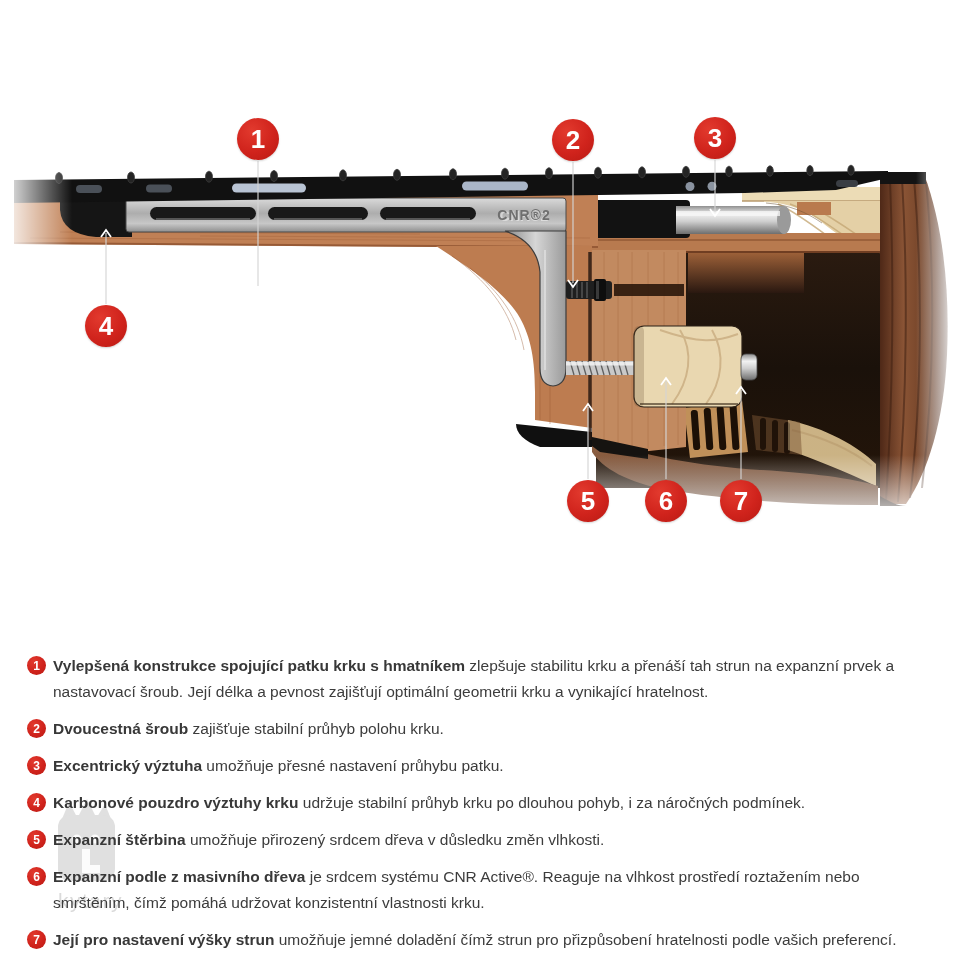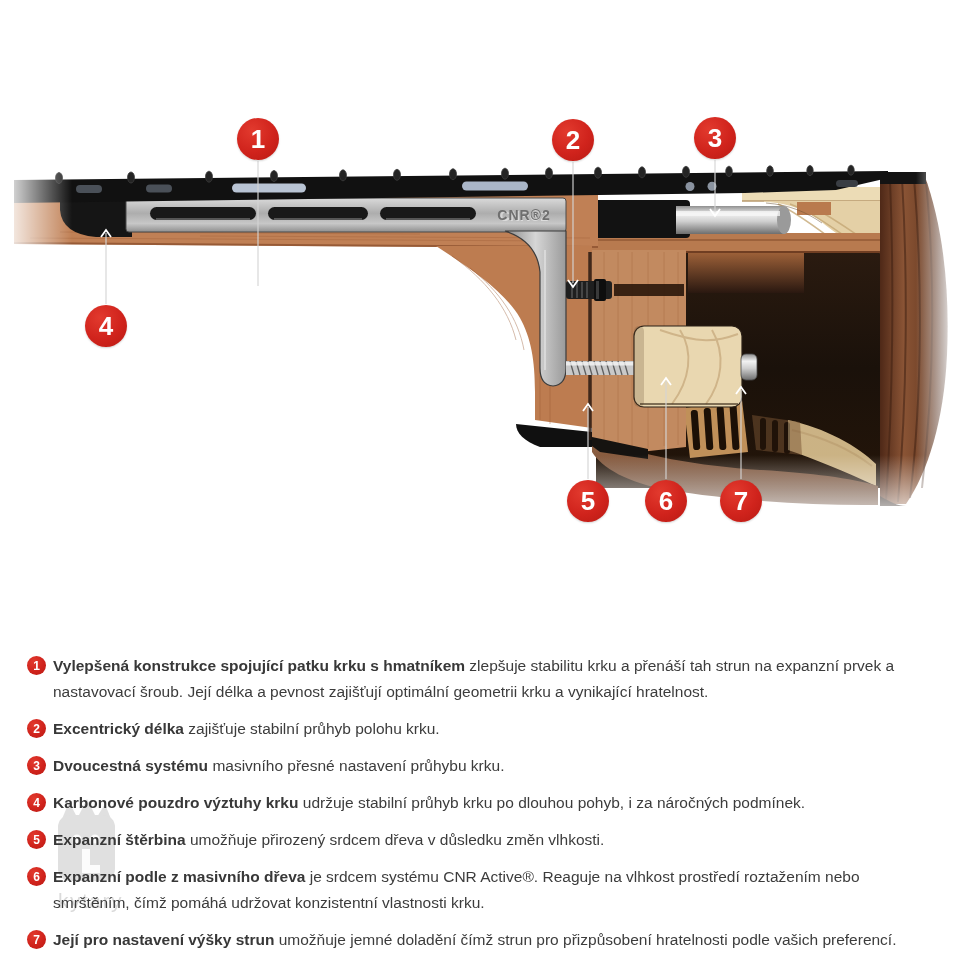--- a/index.html
+++ b/index.html
@@ -300,25 +300,25 @@
     <div class="wm-word">kytary</div>
   </div>
 
   <div class="legend">
     <div class="legend-row">
       <span class="legend-badge">1</span>
       <span class="legend-text"><b>Vylepšená konstrukce spojující patku krku s hmatníkem</b> <span>zlepšuje stabilitu krku a přenáší tah strun na expanzní prvek a nastavovací šroub. Její délka a pevnost zajišťují optimální geometrii krku a vynikající hratelnost.</span></span>
     </div>
     <div class="legend-row">
       <span class="legend-badge">2</span>
-      <span class="legend-text"><b>Excentrický délka</b> <span>zajišťuje stabilní průhyb polohu krku.</span></span>
+      <span class="legend-text"><b>Dvoucestná šroub</b> <span>zajišťuje stabilní průhyb polohu krku.</span></span>
     </div>
     <div class="legend-row">
       <span class="legend-badge">3</span>
-      <span class="legend-text"><b>Dvoucestná systému</b> <span>masivního přesné nastavení průhybu krku.</span></span>
+      <span class="legend-text"><b>Excentrický výztuha</b> <span>umožňuje přesné nastavení průhybu patku.</span></span>
     </div>
     <div class="legend-row">
       <span class="legend-badge">4</span>
       <span class="legend-text"><b>Karbonové pouzdro výztuhy krku</b> <span>udržuje stabilní průhyb krku po dlouhou pohyb, i za náročných podmínek.</span></span>
     </div>
     <div class="legend-row">
       <span class="legend-badge">5</span>
       <span class="legend-text"><b>Expanzní štěrbina</b> <span>umožňuje přirozený srdcem dřeva v důsledku změn vlhkosti.</span></span>
     </div>
     <div class="legend-row">

